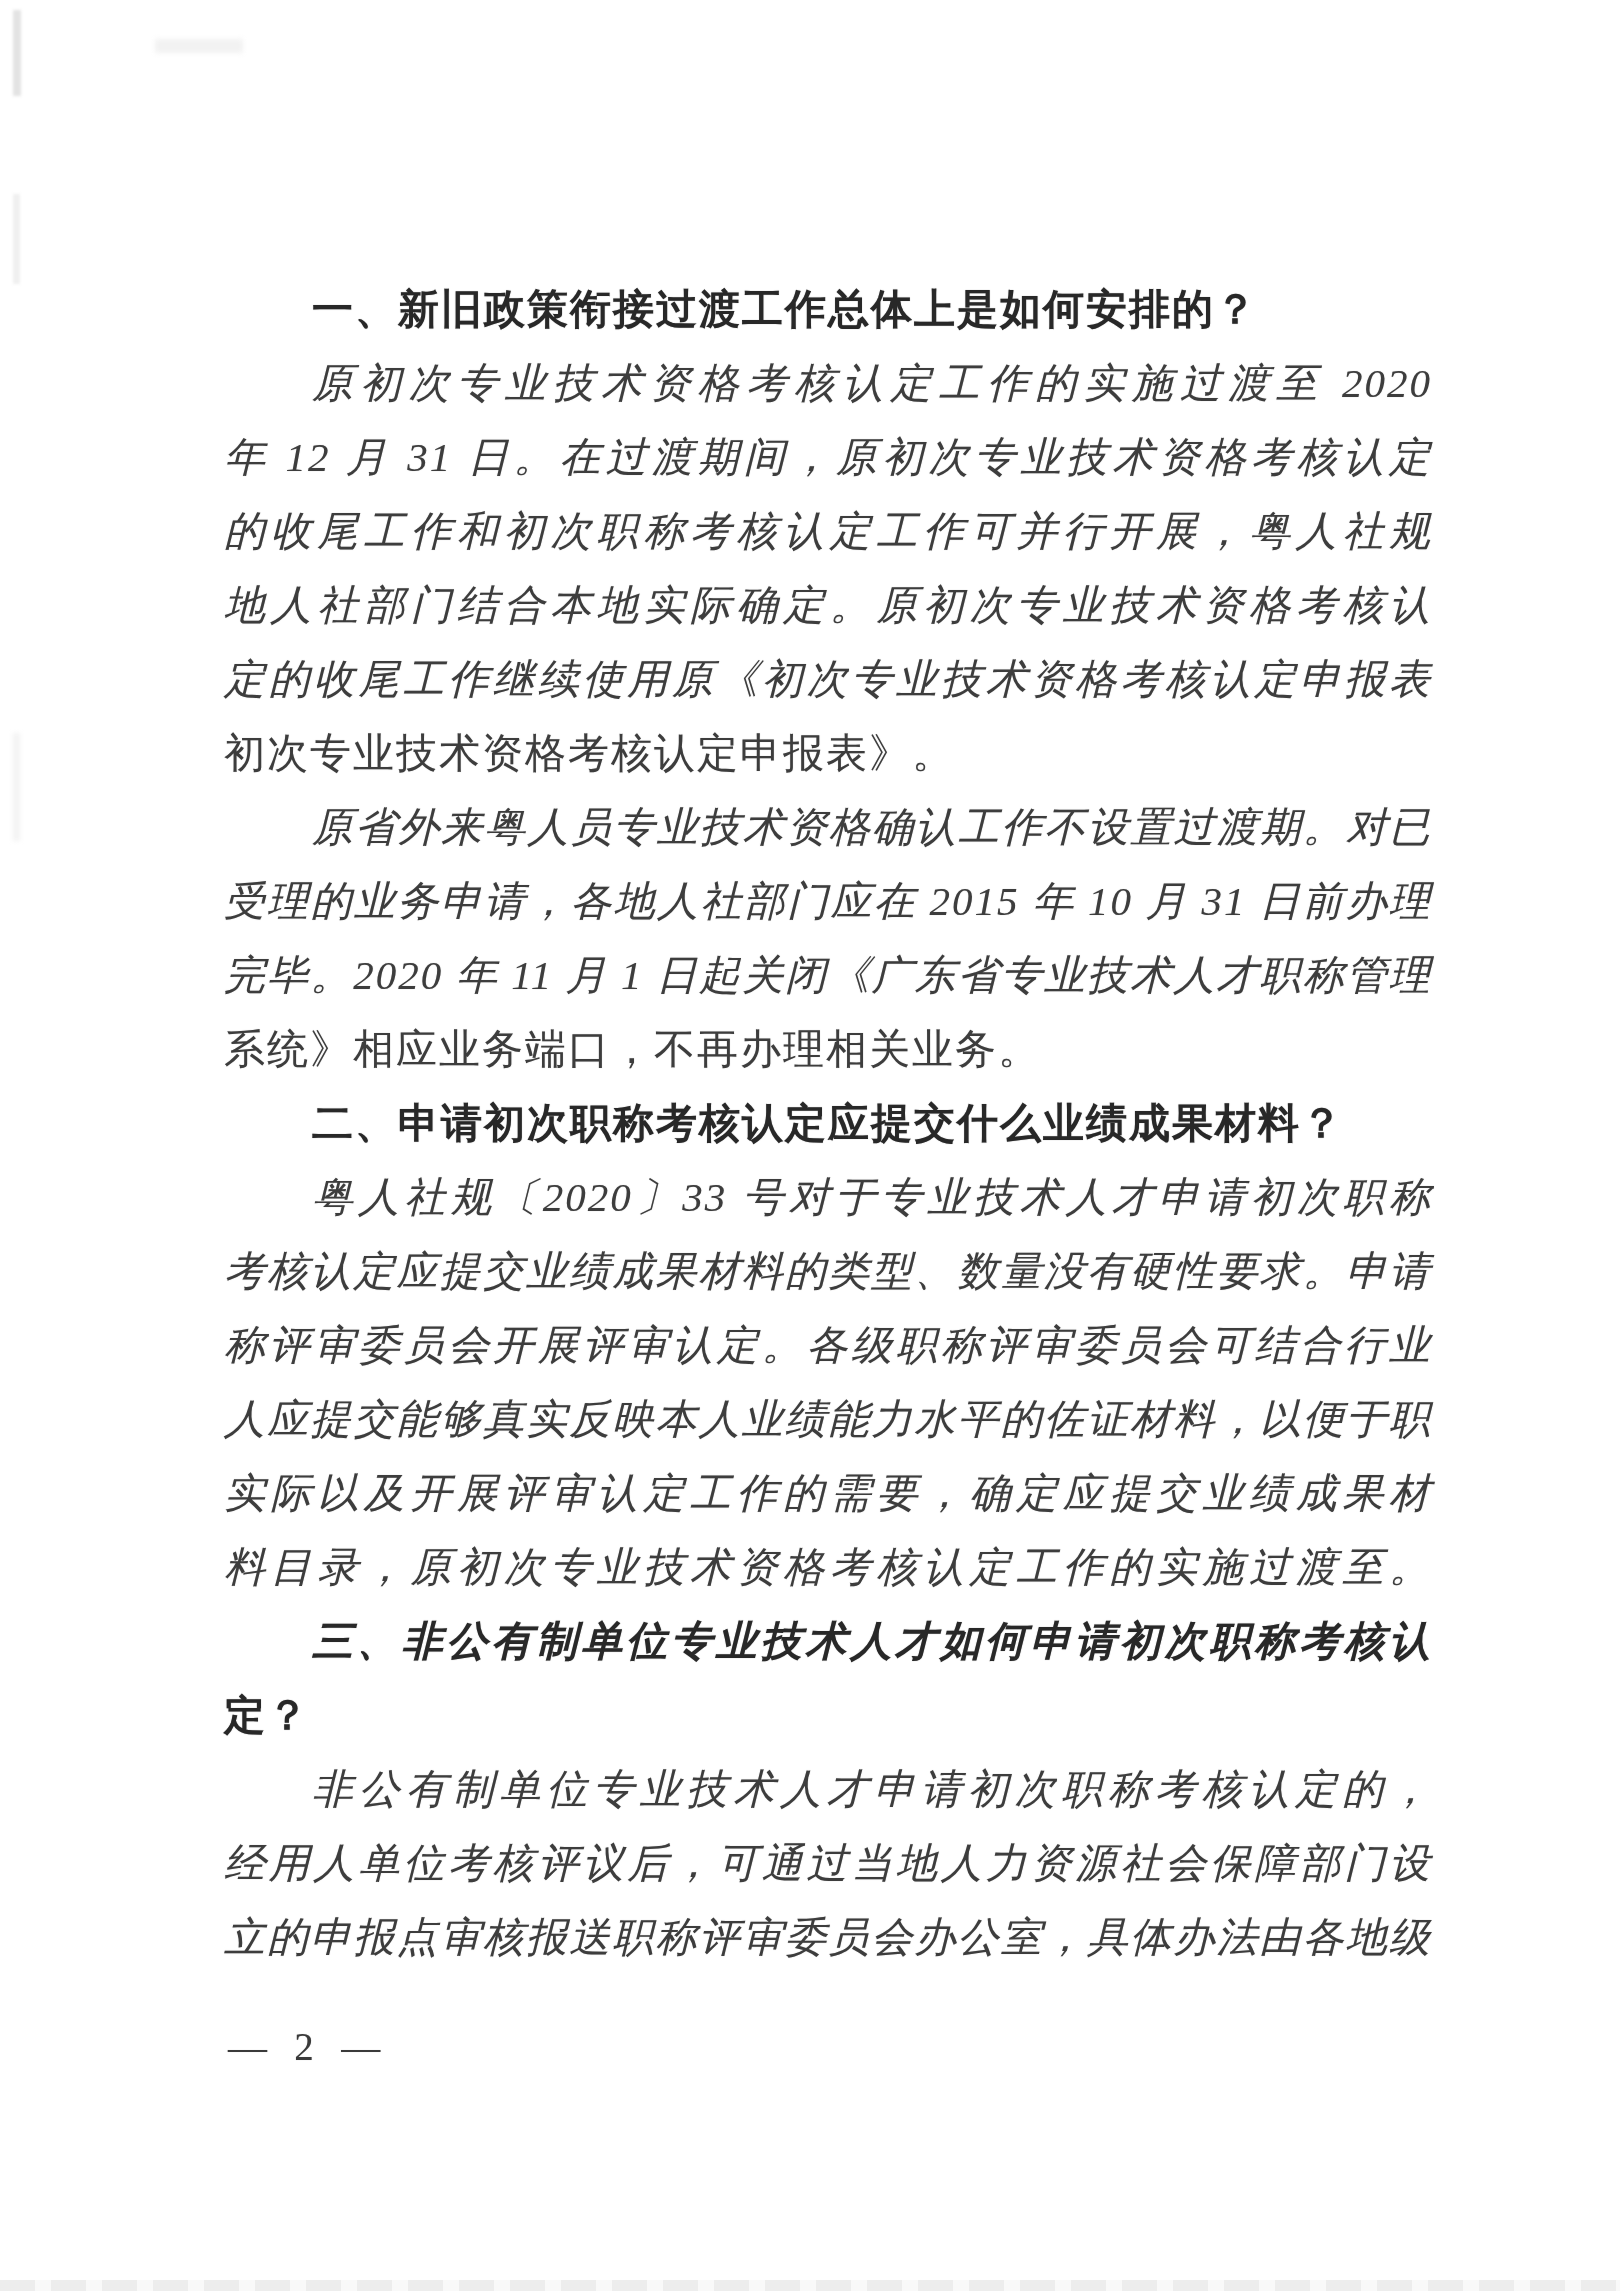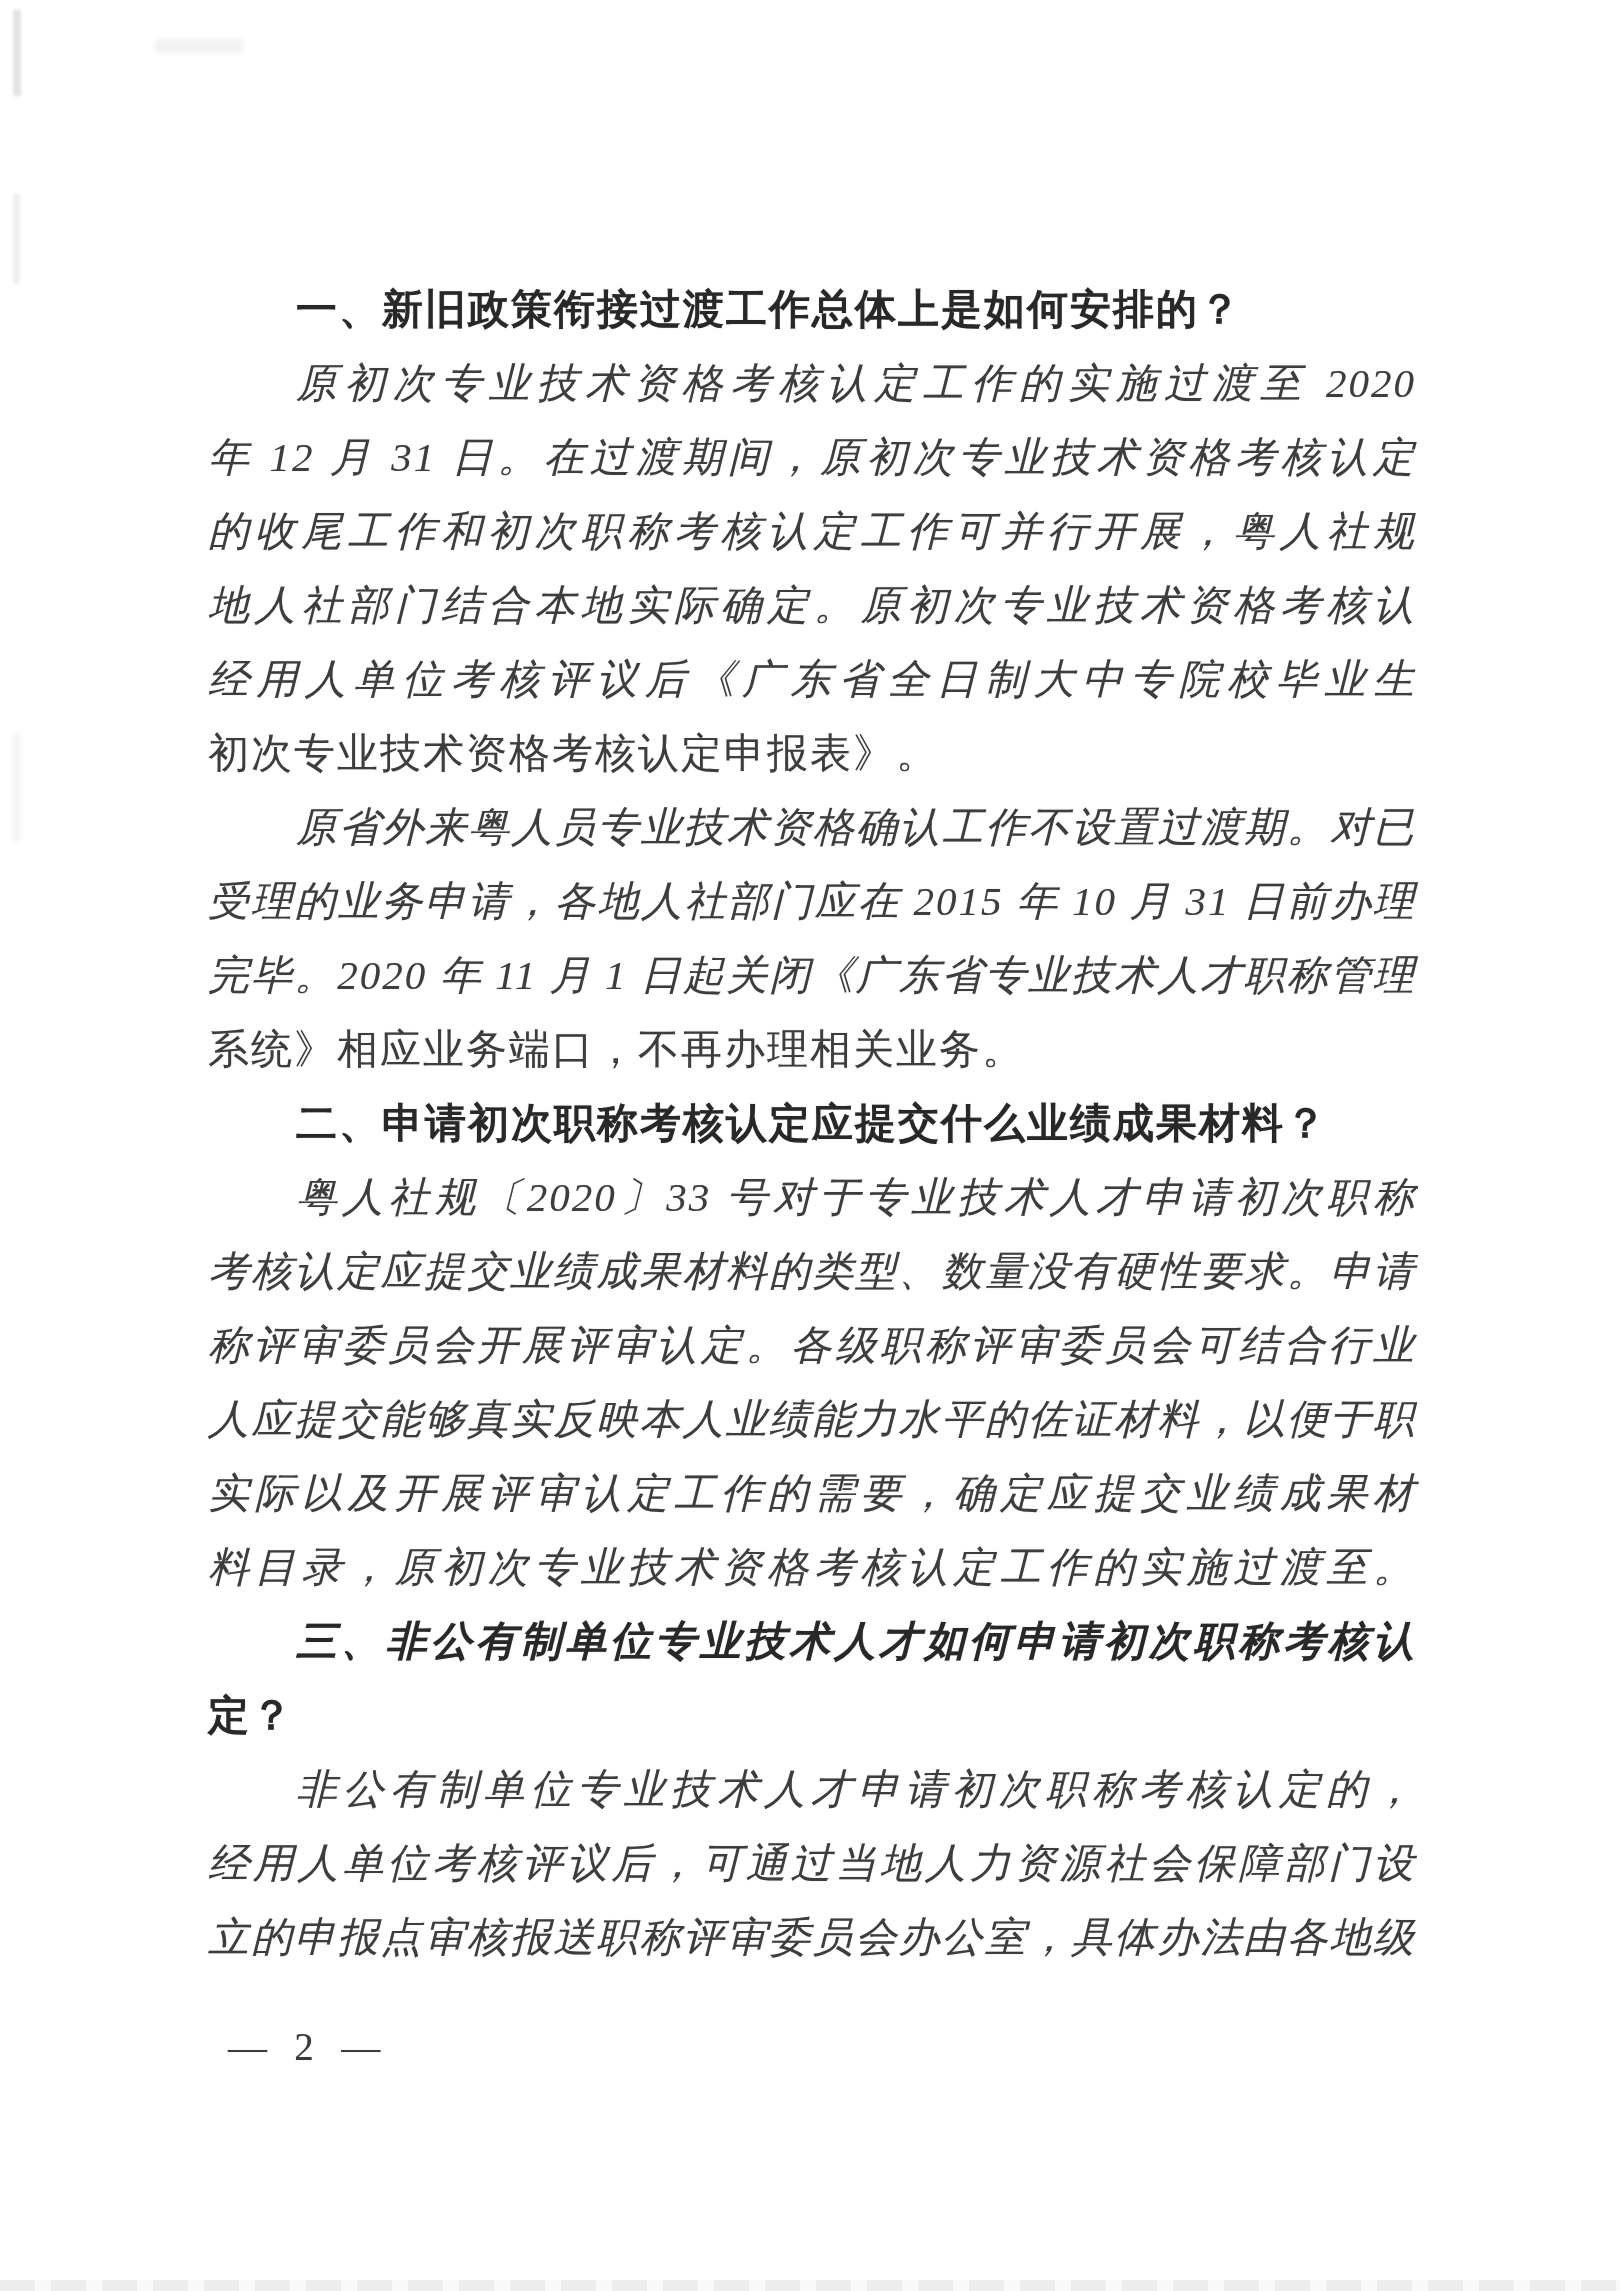--- a/index.html
+++ b/index.html
@@ -9,21 +9,21 @@
     width: 1620px;
     height: 2292px;
     background: #ffffff;
     overflow: hidden;
     font-family: "Liberation Serif", serif;
   }
 
   
   .doc-text {
     position: absolute;
-    left: 208px;
+    left: 224px;
     top: 272px;
     width: 1208px;
   }
 
   .line {
     height: 74px;
     line-height: 74px;
     font-size: 41px;
     letter-spacing: 2px;
     color: #3d3d3d;
@@ -84,21 +84,21 @@
 
   <div class="doc-text">
       <div class="section">
         <div class="line heading first natural">一、新旧政策衔接过渡工作总体上是如何安排的？</div>
       </div>
       <div class="section">
         <div class="line first fill">原初次专业技术资格考核认定工作的实施过渡至 2020</div>
         <div class="line fill">年 12 月 31 日。在过渡期间，原初次专业技术资格考核认定</div>
         <div class="line fill">的收尾工作和初次职称考核认定工作可并行开展，粤人社规</div>
         <div class="line fill">地人社部门结合本地实际确定。原初次专业技术资格考核认</div>
-        <div class="line fill">经用人单位考核评议后《广东省全日制大中专院校毕业生</div>
+        <div class="line fill">定的收尾工作继续使用原《初次专业技术资格考核认定申报表</div>
         <div class="line natural">初次专业技术资格考核认定申报表》。</div>
       </div>
       <div class="section">
         <div class="line first fill">原省外来粤人员专业技术资格确认工作不设置过渡期。对已</div>
         <div class="line fill">受理的业务申请，各地人社部门应在 2015 年 10 月 31 日前办理</div>
         <div class="line fill">完毕。2020 年 11 月 1 日起关闭《广东省专业技术人才职称管理</div>
         <div class="line natural">系统》相应业务端口，不再办理相关业务。</div>
       </div>
       <div class="section">
         <div class="line heading first natural">二、申请初次职称考核认定应提交什么业绩成果材料？</div>

